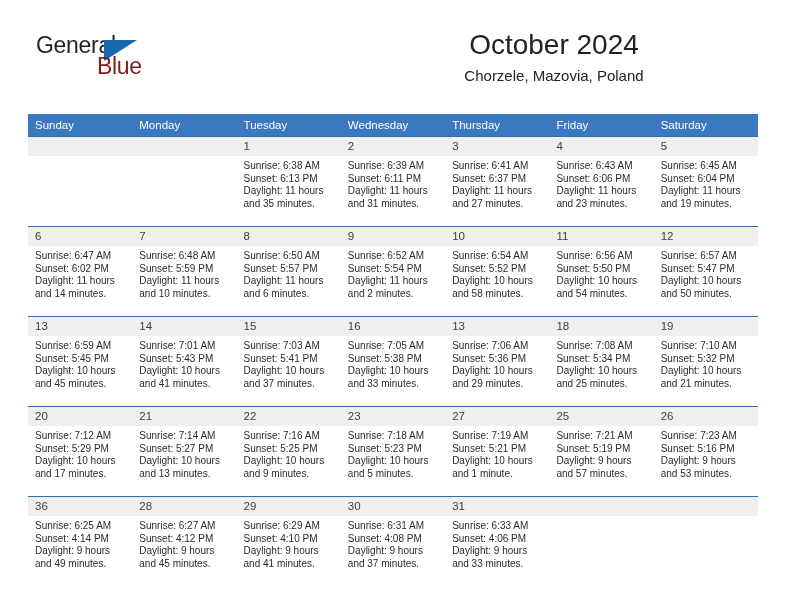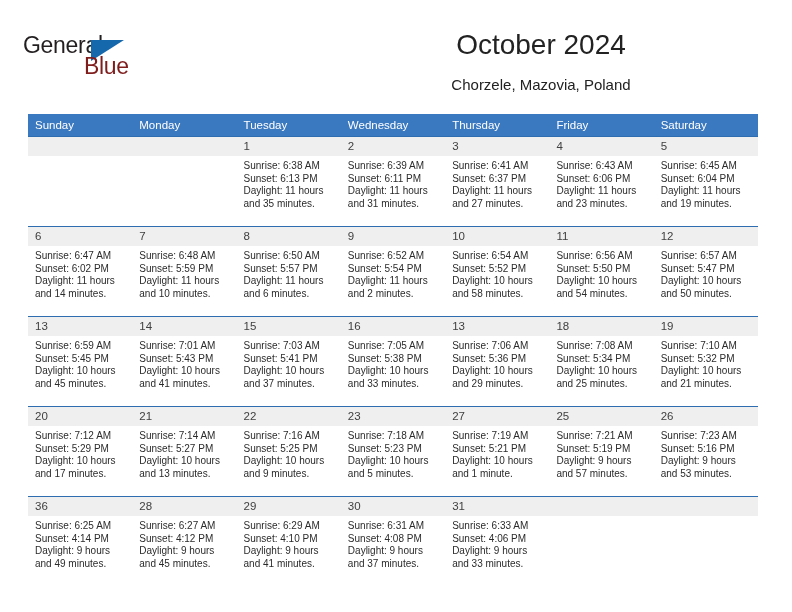--- a/index.html
+++ b/index.html
@@ -17,21 +17,21 @@
   }
   .page {
     position: relative;
     width: 792px;
     height: 612px;
   }
 
   
   .top-header {
     position: absolute;
-    left: 19px;
+    left: 32px;
     top: 28px;
     width: 732px;
     height: 70px;
   }
   .brand {
     position: absolute;
     left: 4px;
     top: 4px;
     width: 130px;
     height: 52px;
@@ -75,21 +75,21 @@
   .cal-title {
     font-size: 28px;
     color: #222222;
     line-height: 34px;
     white-space: nowrap;
   }
   .cal-subtitle {
     font-size: 15px;
     color: #222222;
     line-height: 22px;
-    margin-top: 12px;
+    margin-top: 3px;
     white-space: nowrap;
   }
 
   
   .calendar {
     position: absolute;
     left: 28px;
     top: 114px;
     width: 730px;
     border-collapse: collapse;

